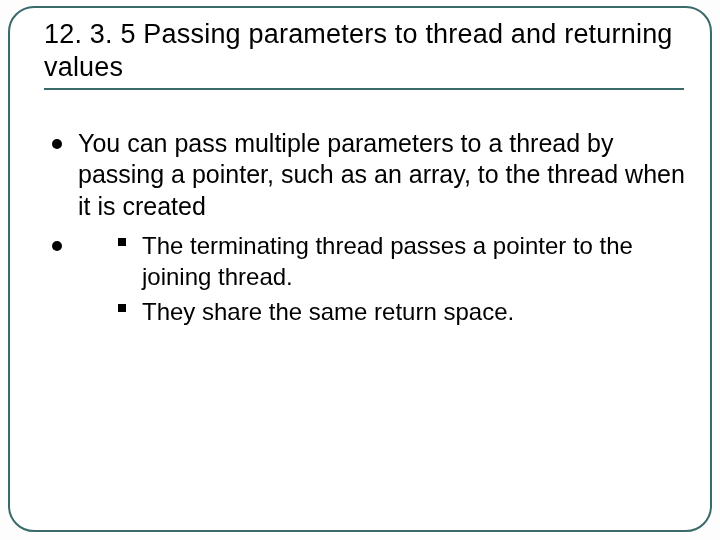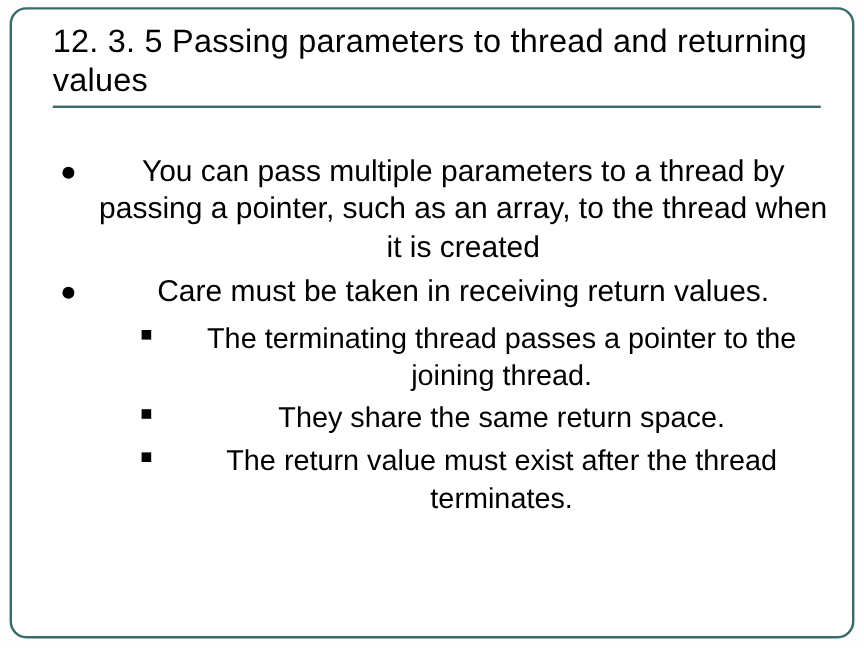--- a/index.html
+++ b/index.html
@@ -10,21 +10,21 @@
     color: #000;
     position: relative;
   }
   .slide-frame {
     position: absolute;
     top: 6px;
     left: 8px;
     width: 704px;
     height: 526px;
     border: 2px solid #3a6a6a;
-    border-radius: 14px;
+    border-radius: 26px;
     background: #fff;
   }
   .title-block {
     position: absolute;
     top: 10px;
     left: 34px;
     width: 640px;
   }
   .title-text {
     font-size: 27px;
@@ -37,21 +37,20 @@
     margin-top: 4px;
     height: 2px;
     background: #3a6a6a;
     width: 640px;
   }
   .content {
     position: absolute;
     top: 120px;
     left: 34px;
     width: 650px;
-    text-align: center;
   }
   ul.main {
     list-style: none;
   }
   ul.main > li {
     position: relative;
     padding-left: 34px;
     font-size: 25px;
     line-height: 1.25;
     margin-bottom: 6px;
@@ -98,29 +97,25 @@
     <div class="title-text">12. 3. 5 Passing parameters to thread and returning values</div>
     <div class="title-rule"></div>
   </div>
 
   <div class="content">
     <ul class="main">
       <li>
         <span>You can pass multiple parameters to a thread by passing a pointer, such as an array, to the thread when it is created</span>
       </li>
       <li>
-        <span>Care must be taken in receiving return values.</span>
         <ul class="sub">
           <li>
             <span>The terminating thread passes a pointer to the joining thread.</span>
           </li>
           <li>
             <span>They share the same return space.</span>
-          </li>
-          <li>
-            <span>The return value must exist after the thread terminates.</span>
           </li>
         </ul>
       </li>
     </ul>
   </div>
 
 </div>
 
 </body></html>

